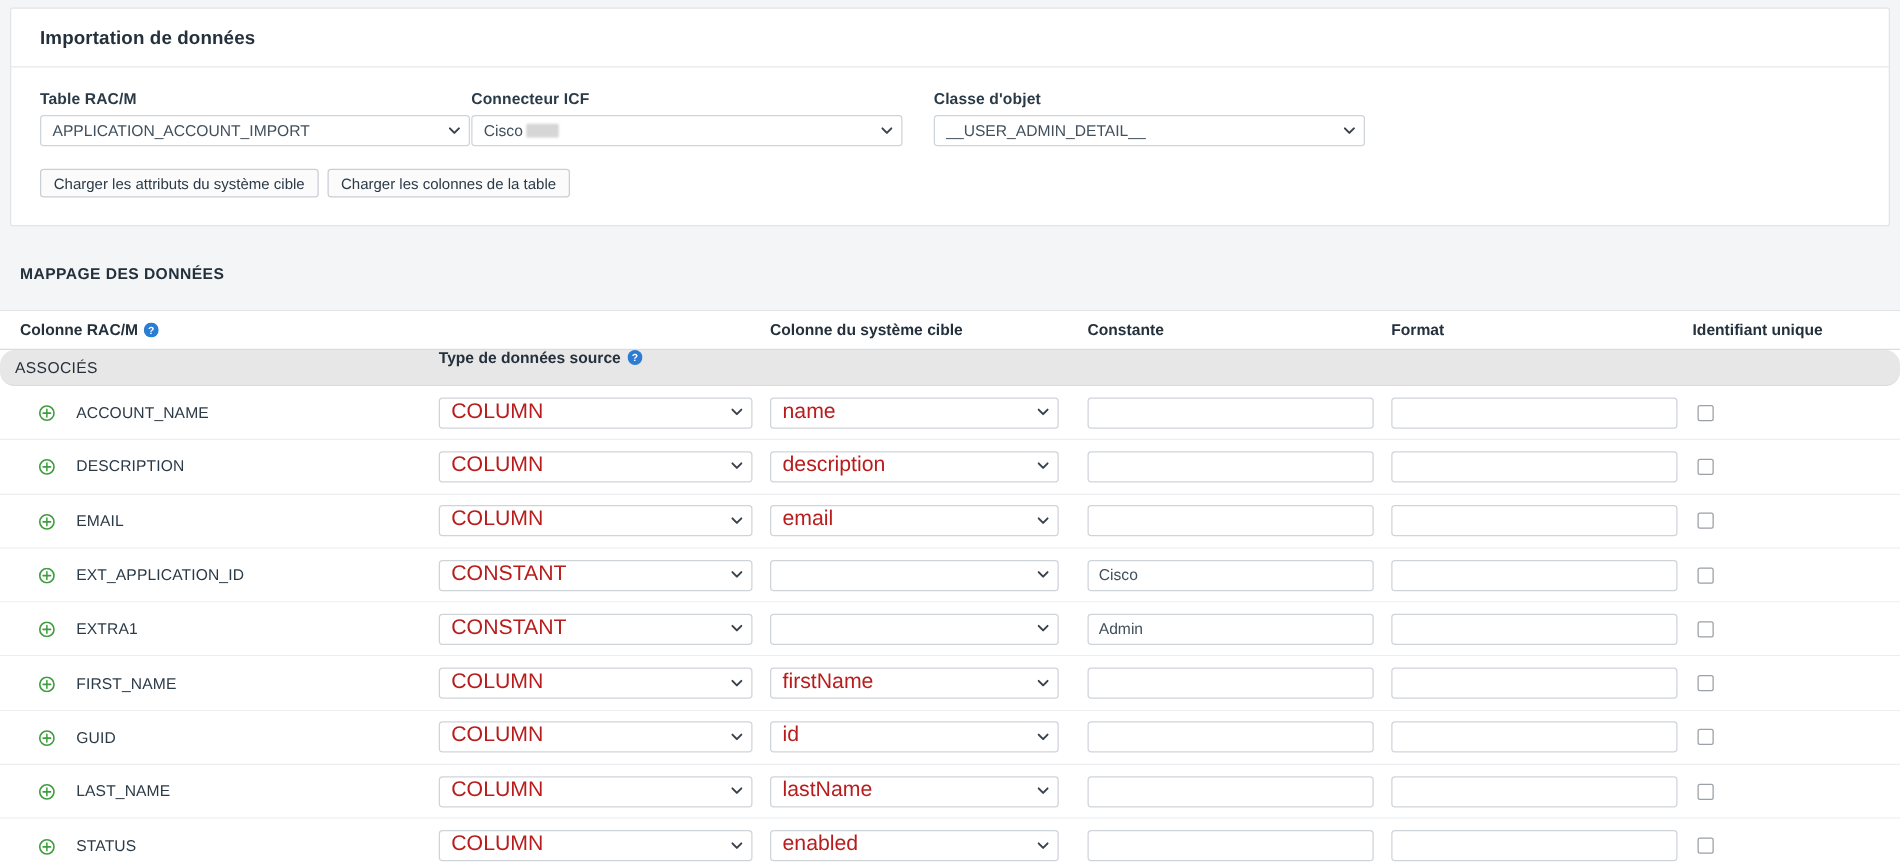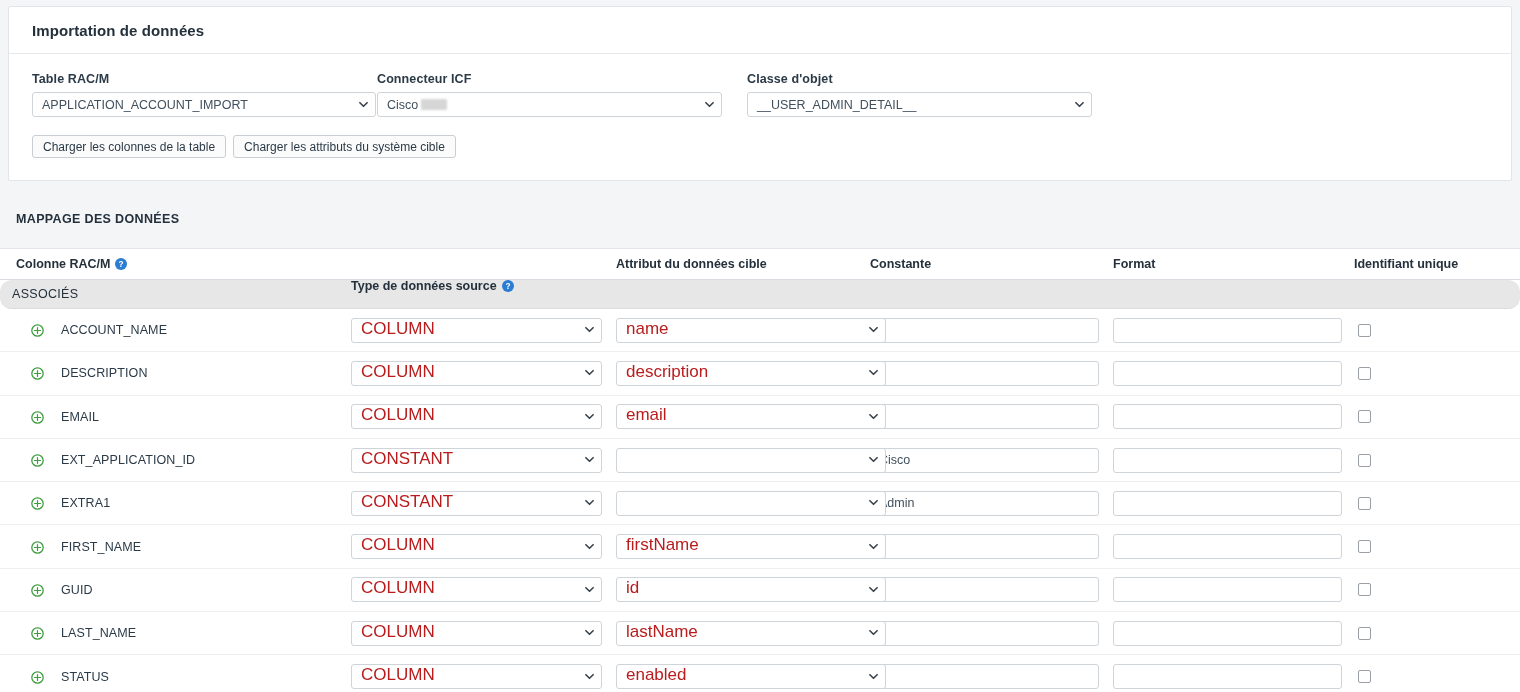--- a/index.html
+++ b/index.html
@@ -243,21 +243,21 @@
     box-sizing: border-box;
     display: flex;
     align-items: flex-start;
     padding: 0 22px 0 9px;
     font-size: 17px;
     color: #b91c1c;
     cursor: pointer;
     white-space: nowrap;
     overflow: hidden;
   }
-  .row-select.attr { width: 270px; }
+  .row-select.attr { width: 231px; }
 
   .row-input {
     height: 25px;
     width: 229px;
     background: #fff;
     border: 1px solid #cfd4d9;
     border-radius: 3px;
     box-sizing: border-box;
     padding: 0 8px;
     font-family: "Liberation Sans", sans-serif;
@@ -326,22 +326,22 @@
             <svg width="9" height="9" viewBox="0 0 10 10">
                 <path d="M1 3 L5 7 L9 3" stroke="#39424b" stroke-width="1.8" fill="none" stroke-linecap="round" stroke-linejoin="round"></path>
               </svg>
           </span>
         </div>
       </div>
 
     </div>
 
     <div class="btn-row">
+      <button class="btn">Charger les attributs du système cible</button>
       <button class="btn">Charger les colonnes de la table</button>
-      <button class="btn">Charger les attributs du système cible</button>
     </div>
 
   </div>
 </div>
 
 <div class="mapping-section">
 
   <div class="mapping-title">MAPPAGE DES DONNÉES</div>
 
   <div class="map-table">
@@ -358,21 +358,21 @@
       </div>
       <div class="cell c-type">
         <span>Type de données source</span>
         <span class="help-icon">
           <svg width="12" height="12" viewBox="0 0 16 16">
               <circle cx="8" cy="8" r="8" fill="#2b7cd3"></circle>
               <text x="8" y="12" font-family="Liberation Sans, sans-serif" font-size="11" font-weight="bold" fill="#ffffff" text-anchor="middle">?</text>
             </svg>
         </span>
       </div>
-      <div class="cell c-attr">Attribut du données cible</div>
+      <div class="cell c-attr">Colonne du système cible</div>
       <div class="cell c-const">Constante</div>
       <div class="cell c-format">Format</div>
       <div class="cell c-uid">Identifiant unique</div>
     </div>
 
     <div class="group-head">ASSOCIÉS</div>
 
     <div id="rows-container">
         <div class="map-row">
           <div class="c-name">

